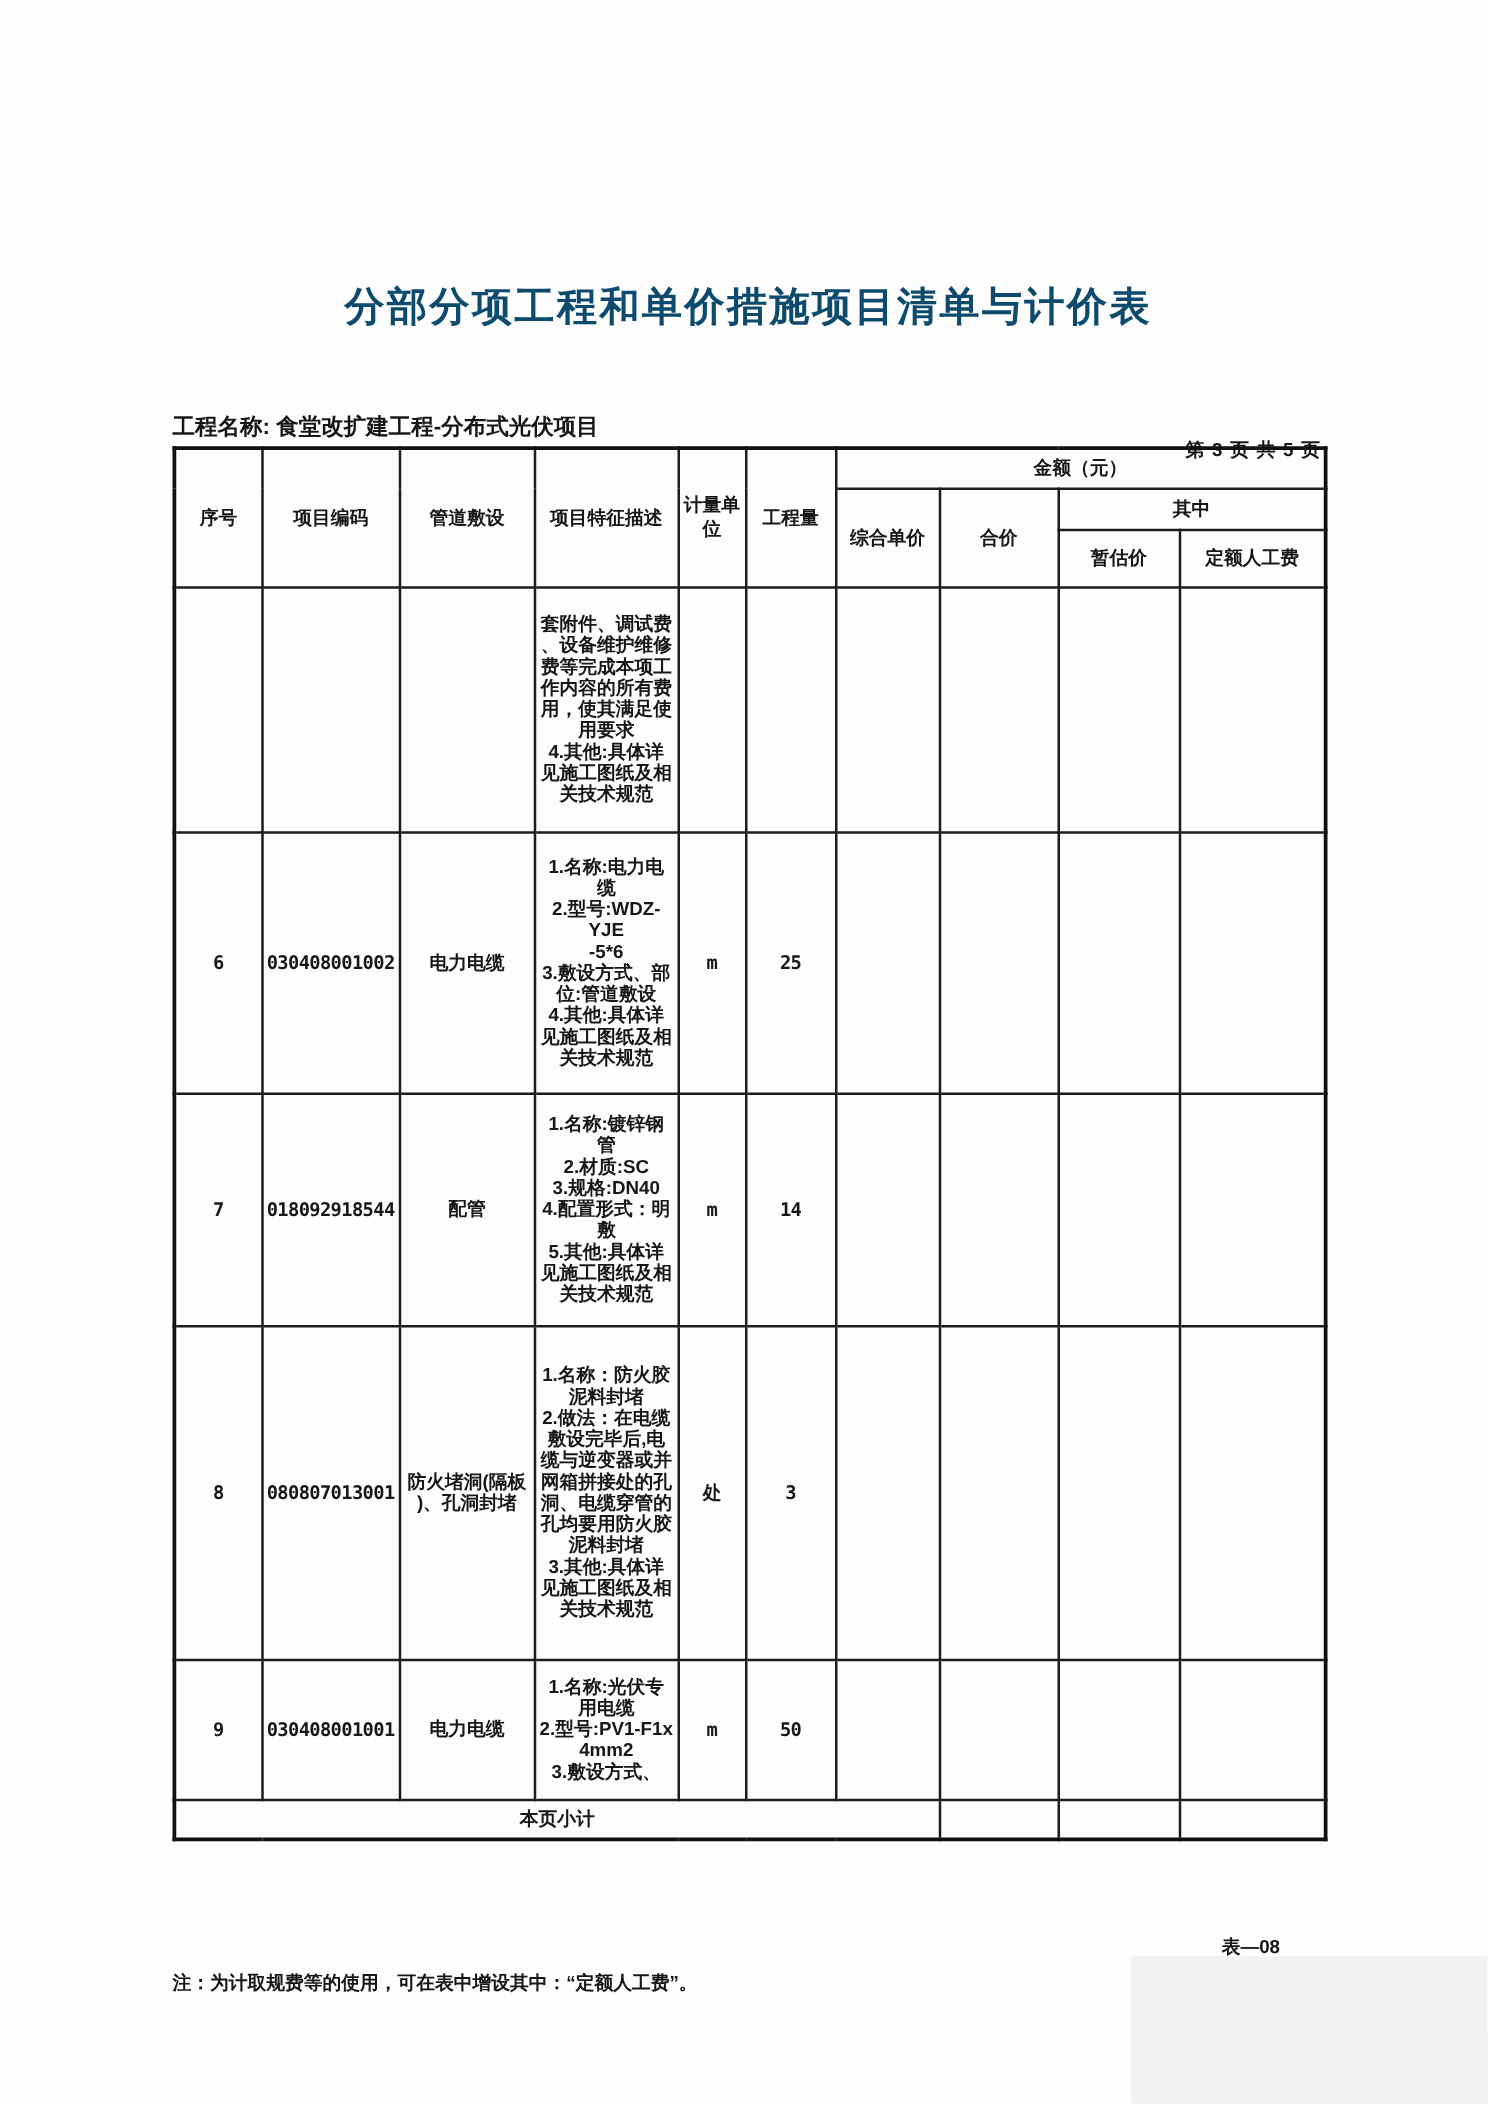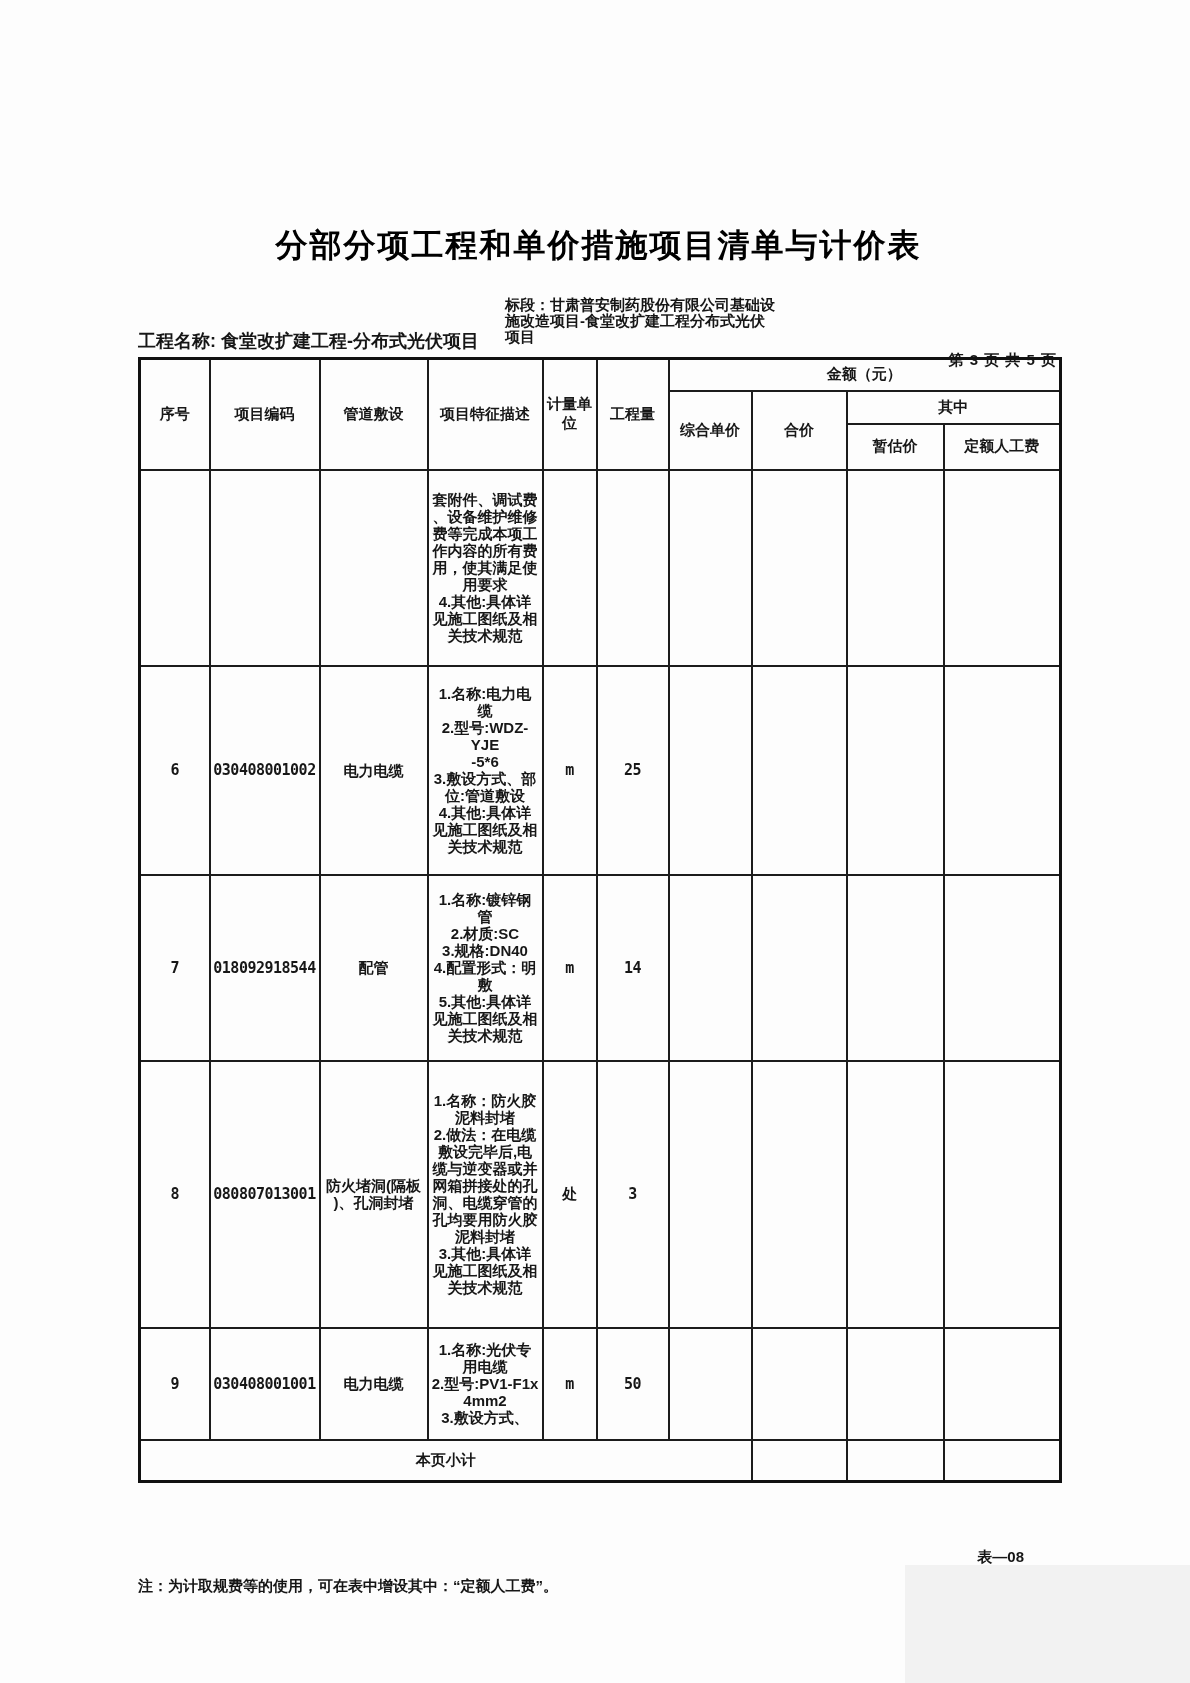--- a/index.html
+++ b/index.html
@@ -9,21 +9,21 @@
     width:1190px;height:1683px;
     background:#fdfdfd;
     font-family:"Liberation Sans",sans-serif;
     color:#161616;
     overflow:hidden;
   }
   .doc-title{
     position:absolute;top:224px;left:138px;width:921px;
     margin:0;text-align:center;
     font-size:32px;font-weight:bold;letter-spacing:2px;
-    color:#000000;
+    color:#0c4a6e;
   }
   .section-label{
     position:absolute;left:505px;top:297px;width:300px;
     font-size:15px;font-weight:bold;line-height:16px;
     white-space:pre-line;
   }
   .project-name{
     position:absolute;left:138px;top:329px;
     font-size:18px;font-weight:bold;
   }
@@ -63,44 +63,41 @@
   }
   td.num{
     font-family:"DejaVu Sans Mono","Liberation Mono",monospace;
     font-size:14.5px;letter-spacing:-0.5px;
   }
   tr.r0{height:196px;}
   tr.r1{height:209px;}
   tr.r2{height:186px;}
   tr.r3{height:267px;}
   tr.r4{height:112px;}
-  tr.subtotal{height:42px;}
+  tr.subtotal{height:32px;}
   .footnote{
     position:absolute;left:138px;top:1577px;
     font-size:15px;font-weight:bold;
   }
   .form-code{
     position:absolute;top:1548px;right:166px;
     font-size:15px;font-weight:bold;
   }
   .scan-shade{
     position:absolute;left:905px;top:1565px;right:0;bottom:0;
     background:#f2f2f2;
   }
 </style>
 </head>
 <body>
 
 <div class="page">
 
   <h1 class="doc-title">分部分项工程和单价措施项目清单与计价表</h1>
 
-  <div class="section-label">标段：甘肃普安制药股份有限公司基础设
-施改造项目-食堂改扩建工程分布式光伏
-项目</div>
   <div class="project-name">工程名称: 食堂改扩建工程-分布式光伏项目</div>
   <div class="page-indicator">第 3 页  共 5 页</div>
 
   <table class="listing">
     <colgroup>
       <col style="width:70px">
         <col style="width:110px">
         <col style="width:108px">
       <col style="width:115px">
         <col style="width:54px">

